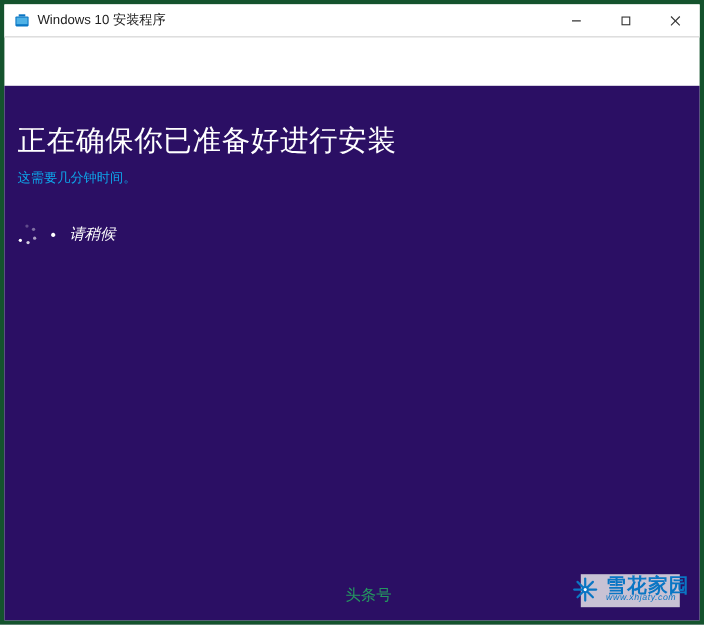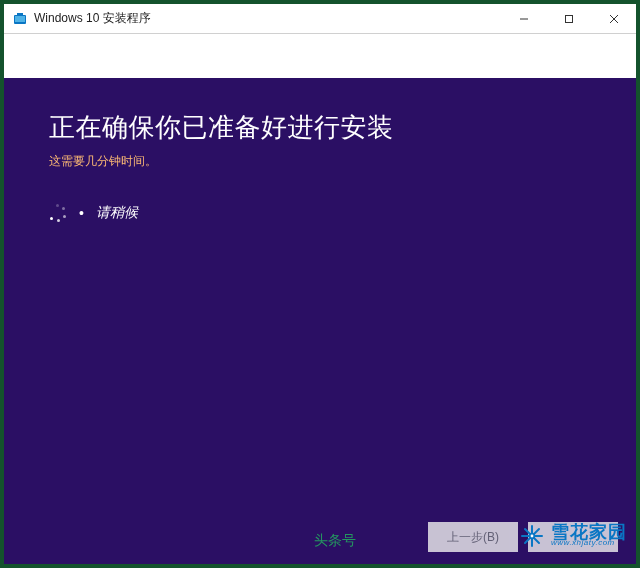--- a/index.html
+++ b/index.html
@@ -37,32 +37,32 @@
       width: 45px; height: 100%;
       display: flex; align-items: center; justify-content: center;
       color: #333;
       font-size: 10px;
       cursor: pointer;
     }
     .content {
       flex: 1;
       background: #2b0f64;
       color: #fff;
-      padding: 33px 28px 0 45px;
+      padding: 33px 28px 0 12px;
       position: relative;
     }
     .heading {
       font-size: 26px;
       font-weight: 300;
       letter-spacing: 0.5px;
       line-height: 1.3;
     }
     .subtext {
       font-size: 12px;
-      color: #fdba74;
+      color: #0ea5e9;
       margin-top: 8px;
       font-family: Liberation Serif, serif;
     }
     .spinner-row {
       display: flex;
       align-items: center;
       gap: 12px;
       margin-top: 34px;
     }
     .spinner {
@@ -181,21 +181,20 @@
           <span></span>
           <span></span>
           <span></span>
           <span></span>
       </span>
       <span class="dot-sep">•</span>
       <span class="waittext">请稍候</span>
     </div>
 
     <div class="footer">
-      <button class="nav-btn" disabled="">上一步(B)</button>
       <button class="nav-btn" disabled=""> </button>
     </div>
 
     <div class="toutiao">头条号</div>
   </div>
 
   <div class="overlay">
     <span class="overlay-logo">
       <svg width="26" height="26" viewBox="0 0 26 26">
         <g stroke="#0a76c4" stroke-width="2" stroke-linecap="round" fill="none">

